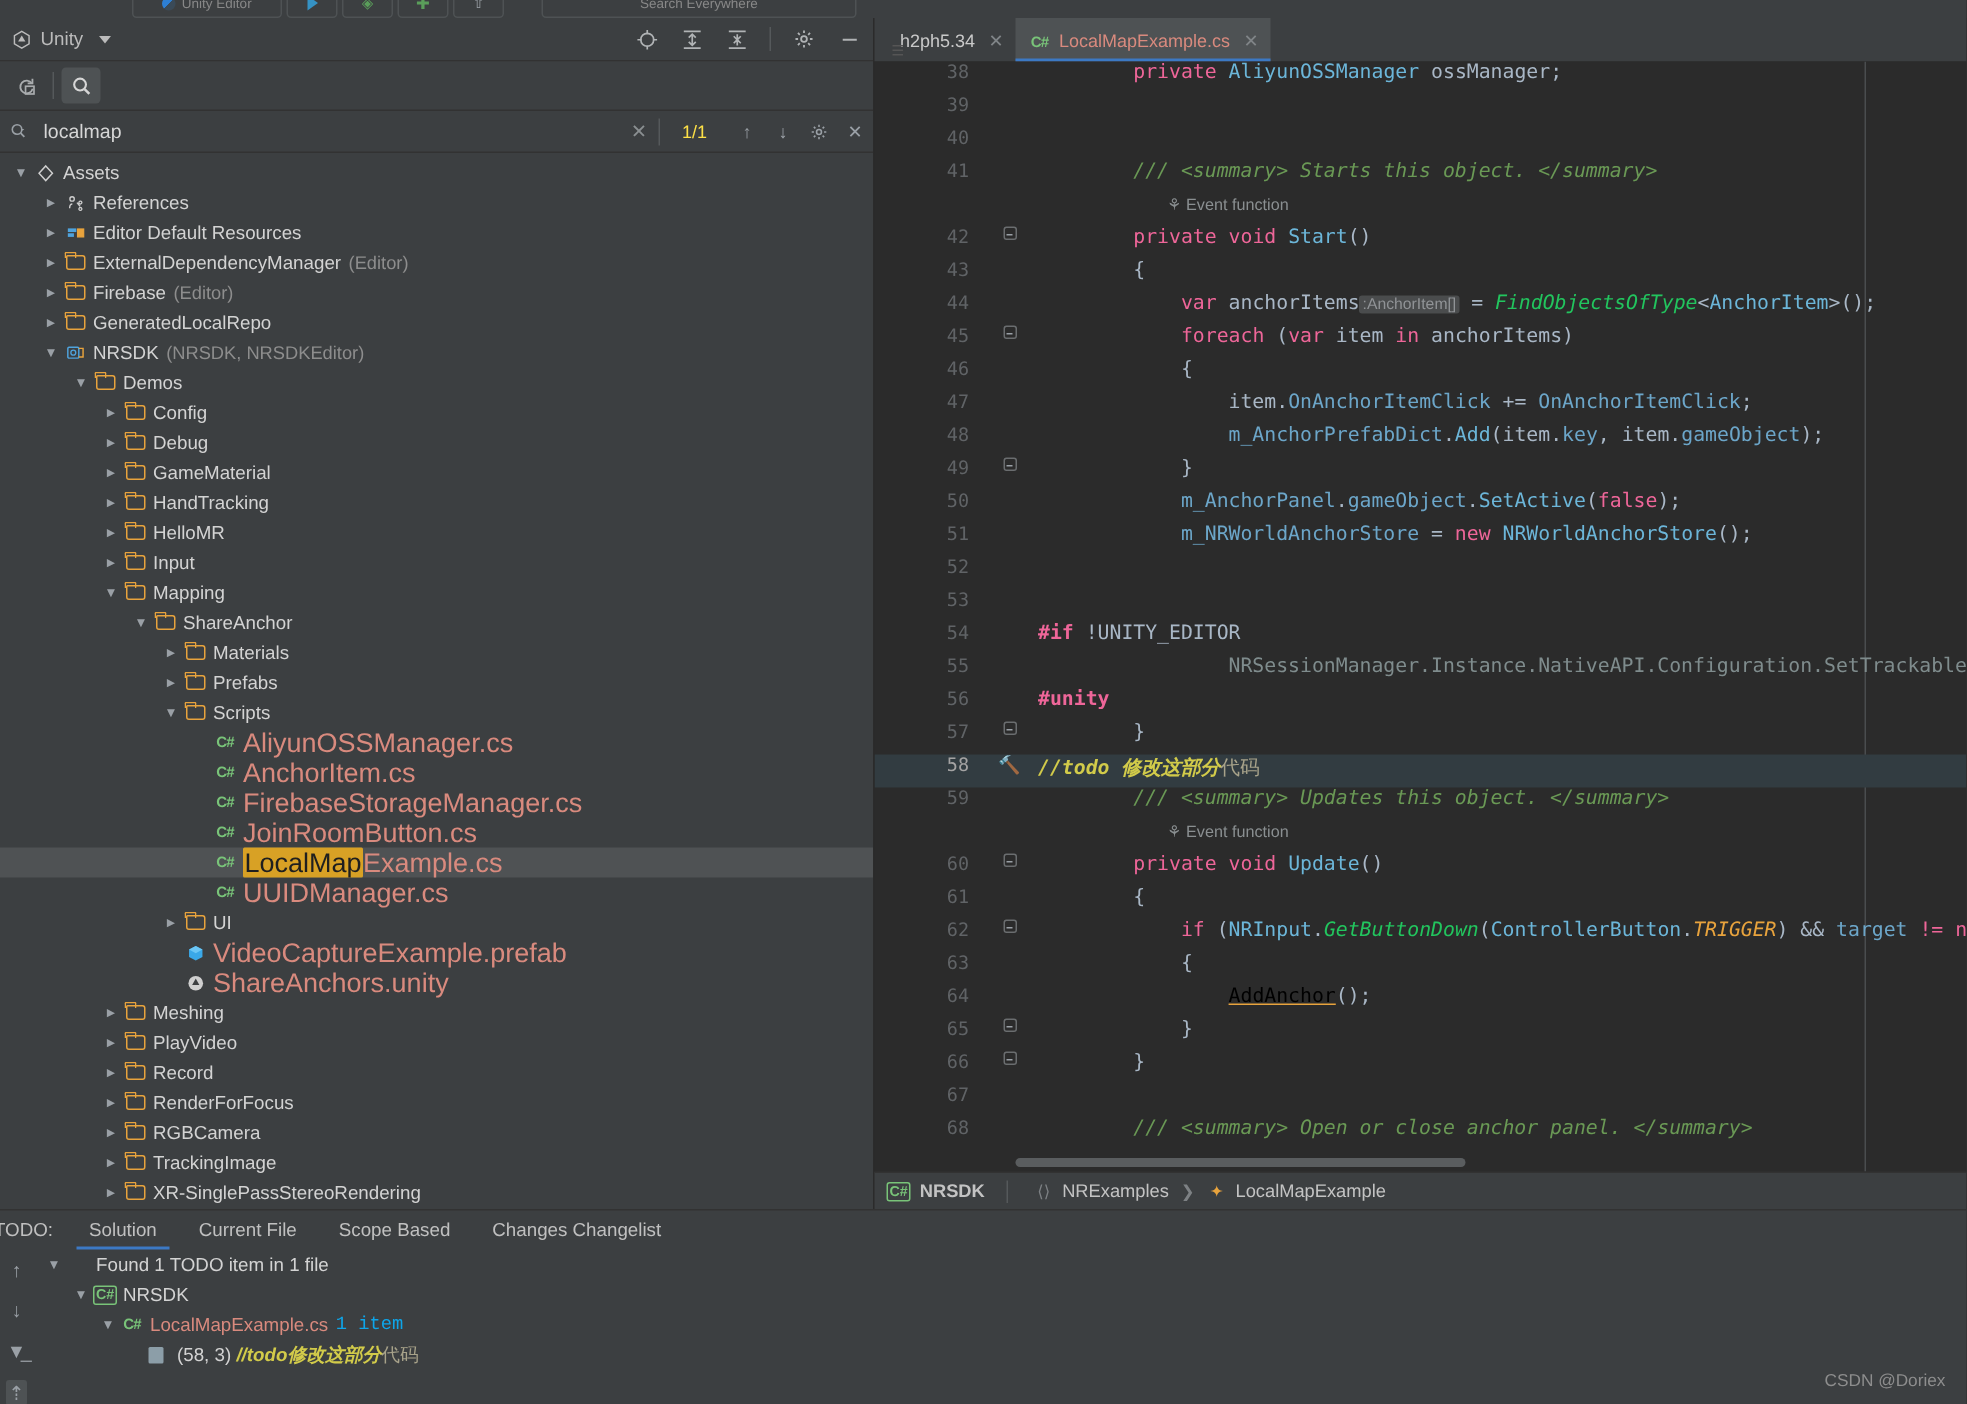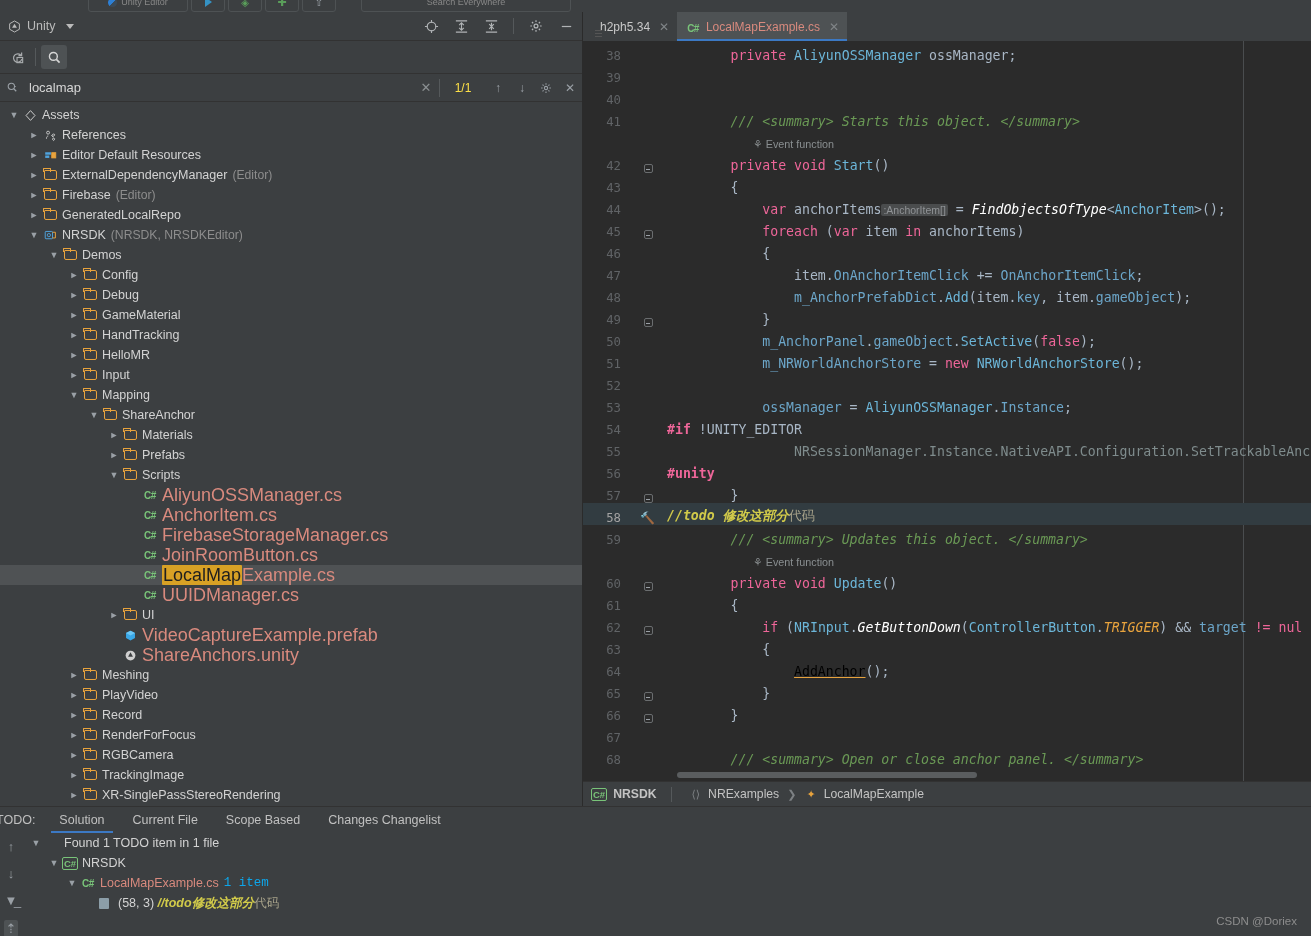--- a/index.html
+++ b/index.html
@@ -91,34 +91,34 @@
   .tab.active::after { content:''; position:absolute; left:0;right:0;bottom:0;height:2px;background:#3c79c4;}
   .tab-lbl { font-size: 12px; color: #c9c9c9; text-align: right; }
   .tab.active .tab-lbl { color: #d98a7e; }
   .tab-x { color: #808588; font-size: 12px; margin-left: 2px; }
   .tab-doc { width: 11px; height: 13px; background: #b9bcbe; border-radius: 1px; position: relative; }
   .tab-doc::after { content:''; position:absolute; left:2px;top:3px;width:7px;height:1px;
     box-shadow: 0 0 0 0 #555, 0 3px 0 0 #555, 0 6px 0 0 #555; background:#555;}
 
   .codearea { position: relative; height: 740px; background: #2b2b2b; overflow: hidden; }
   .code-rows { position:absolute; inset:0; }
-  .crow { height: 22px; display: flex; align-items: flex-end; white-space: pre; font-family: "DejaVu Sans Mono", monospace; font-size: 13.2px; }
+  .crow { height: 22px; display: flex; align-items: flex-start; white-space: pre; font-family: "DejaVu Sans Mono", monospace; font-size: 13.2px; padding-left: 25px; }
   .crow.hl { background: #323c41; }
   .lnum { width: 46px; text-align: right; padding-right: 8px; color: #606366; font-size: 12.3px; font-family:"DejaVu Sans Mono",monospace; flex: none;}
   .crow.hl .lnum { color: #a4a3a3; }
   .gutter { width: 38px; flex: none; position: relative; display:flex;align-items:center;justify-content:center;}
   .fold { width: 9px; height: 9px; border: 1px solid #6a6d6f; border-radius:2px; position: relative; background:#2b2b2b;}
   .fold::after { content:''; position:absolute; left:1.5px; top:3.5px; width:4px;height:1px;background:#9aa0a6;}
   .vline { position:absolute; left: 660px; top:0; width:1px; height: 100%; background: #4a4d4f; }
-  .ctext { flex: 1; padding-left: 0; margin-top: 19px; }
+  .ctext { flex: 1; padding-left: 0; }
   .hammer { font-size: 12px; }       
   .kw { color: #ee6699; }        
   .ty { color: #6cb6d9; }        
   .id { color: #a9b7c6; }        
-  .fn { color: #ffffff; font-style: italic; }
+  .fn { color: #22c55e; font-style: italic; }
   .mb { color: #6ca6c9; }        
   .cm { color: #7f8c8d; }        
   .dc { color: #6a9955; font-style: italic; }  
   .td { color: #d2cb4a; font-weight: bold; font-style: italic; }
   .tdc { color: #a7a28a; }
   .pp { color: #ee6699; font-weight: bold; }
   .ppt{ color: #a9b7c6; }
   .hint { background: #4a4c4d; color: #909396; font-size: 10.5px; font-family:"Liberation Sans",sans-serif; border-radius: 2px; padding: 0 2px;}
   .evt { color: #8a8f91; font-size: 10.8px; font-family: "Liberation Sans", sans-serif; }
   .enum-v { color: #e8a33d; font-style: italic; }
@@ -601,21 +601,21 @@
           <div class="crow"><span class="lnum">43</span><span class="gutter"></span><span class="ctext"><span class="op">        {</span></span></div>
           <div class="crow"><span class="lnum">44</span><span class="gutter"></span><span class="ctext"><span class="op">            </span><span class="kw">var </span><span class="id">anchorItems</span><span class="hint">:AnchorItem[]</span><span class="op"> = </span><span class="fn">FindObjectsOfType</span><span class="op">&lt;</span><span class="ty">AnchorItem</span><span class="op">&gt;();</span></span></div>
           <div class="crow"><span class="lnum">45</span><span class="gutter"><span class="fold"></span></span><span class="ctext"><span class="op">            </span><span class="kw">foreach </span><span class="op">(</span><span class="kw">var </span><span class="id">item </span><span class="kw">in </span><span class="id">anchorItems)</span></span></div>
           <div class="crow"><span class="lnum">46</span><span class="gutter"></span><span class="ctext"><span class="op">            {</span></span></div>
           <div class="crow"><span class="lnum">47</span><span class="gutter"></span><span class="ctext"><span class="id">                item</span><span class="op">.</span><span class="mb">OnAnchorItemClick</span><span class="op"> += </span><span class="mb">OnAnchorItemClick</span><span class="op">;</span></span></div>
           <div class="crow"><span class="lnum">48</span><span class="gutter"></span><span class="ctext"><span class="mb">                m_AnchorPrefabDict</span><span class="op">.</span><span class="ty">Add</span><span class="op">(</span><span class="id">item</span><span class="op">.</span><span class="mb">key</span><span class="op">, </span><span class="id">item</span><span class="op">.</span><span class="mb">gameObject</span><span class="op">);</span></span></div>
           <div class="crow"><span class="lnum">49</span><span class="gutter"><span class="fold"></span></span><span class="ctext"><span class="op">            }</span></span></div>
           <div class="crow"><span class="lnum">50</span><span class="gutter"></span><span class="ctext"><span class="mb">            m_AnchorPanel</span><span class="op">.</span><span class="mb">gameObject</span><span class="op">.</span><span class="ty">SetActive</span><span class="op">(</span><span class="kw">false</span><span class="op">);</span></span></div>
           <div class="crow"><span class="lnum">51</span><span class="gutter"></span><span class="ctext"><span class="mb">            m_NRWorldAnchorStore</span><span class="op"> = </span><span class="kw">new </span><span class="ty">NRWorldAnchorStore</span><span class="op">();</span></span></div>
           <div class="crow"><span class="lnum">52</span><span class="gutter"></span><span class="ctext"></span></div>
-          <div class="crow"><span class="lnum">53</span><span class="gutter"></span><span class="ctext"><span class="mb">            ossManager</span><span class="op"> = </span><span class="ty">AliyunOSSManager</span><span class="op">.</span><span class="mb">Instance</span><span class="op">;</span></span></div>
+          <div class="crow"><span class="lnum">53</span><span class="gutter"></span></div>
           <div class="crow"><span class="lnum">54</span><span class="gutter"></span><span class="ctext"><span class="pp">#if </span><span class="ppt">!UNITY_EDITOR</span></span></div>
           <div class="crow"><span class="lnum">55</span><span class="gutter"></span><span class="ctext"><span class="cm">                NRSessionManager.Instance.NativeAPI.Configuration.SetTrackableAnchor</span></span></div>
           <div class="crow"><span class="lnum">56</span><span class="gutter"></span><span class="ctext"><span class="pp">#unity</span></span></div>
           <div class="crow"><span class="lnum">57</span><span class="gutter"><span class="fold"></span></span><span class="ctext"><span class="op">        }</span></span></div>
           <div class="crow hl"><span class="lnum">58</span><span class="gutter"><span class="hammer">🔨</span></span><span class="ctext"><span class="td">//todo </span><span class="td">修改这部分</span><span class="tdc">代码</span></span></div>
           <div class="crow"><span class="lnum">59</span><span class="gutter"></span><span class="ctext"><span class="dc">        /// &lt;summary&gt; Updates this object. &lt;/summary&gt;</span></span></div>
           <div class="crow"><span class="lnum"></span><span class="gutter"></span><span class="ctext"><span class="evt" style="padding-left:86px">⚘ Event function</span></span></div>
           <div class="crow"><span class="lnum">60</span><span class="gutter"><span class="fold"></span></span><span class="ctext"><span class="op">        </span><span class="kw">private void </span><span class="ty">Update</span><span class="op">()</span></span></div>
           <div class="crow"><span class="lnum">61</span><span class="gutter"></span><span class="ctext"><span class="op">        {</span></span></div>
           <div class="crow"><span class="lnum">62</span><span class="gutter"><span class="fold"></span></span><span class="ctext"><span class="op">            </span><span class="kw">if </span><span class="op">(</span><span class="ty">NRInput</span><span class="op">.</span><span class="fn">GetButtonDown</span><span class="op">(</span><span class="ty">ControllerButton</span><span class="op">.</span><span class="enum-v">TRIGGER</span><span class="op">) &amp;&amp; </span><span class="mb">target </span><span class="kw">!= </span><span class="kw">nul</span></span></div>

